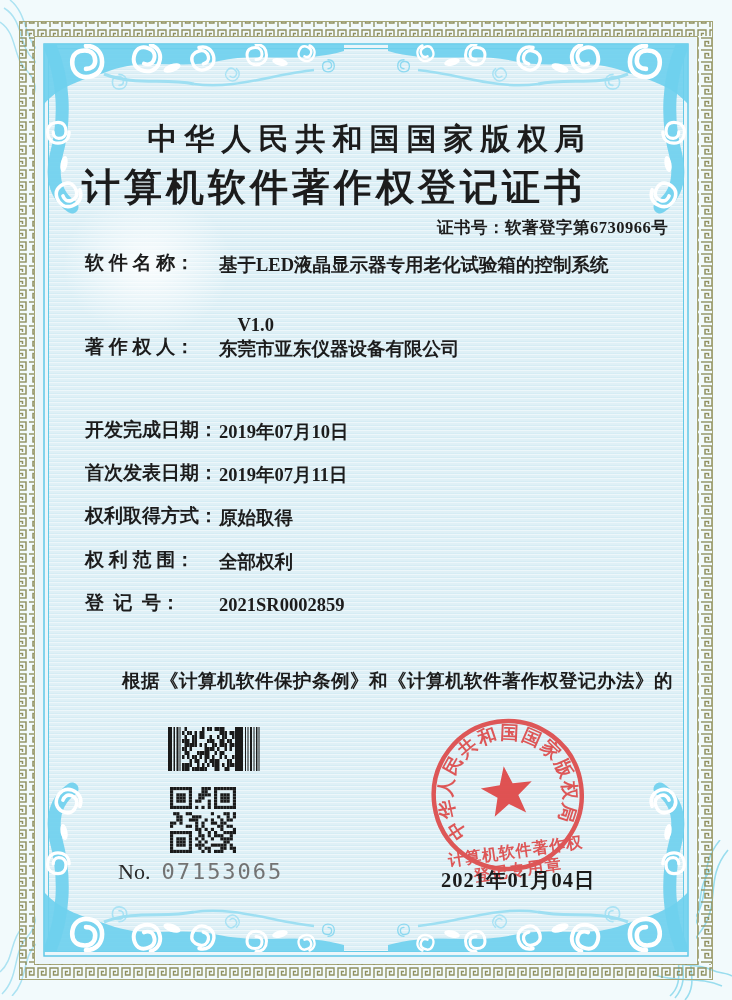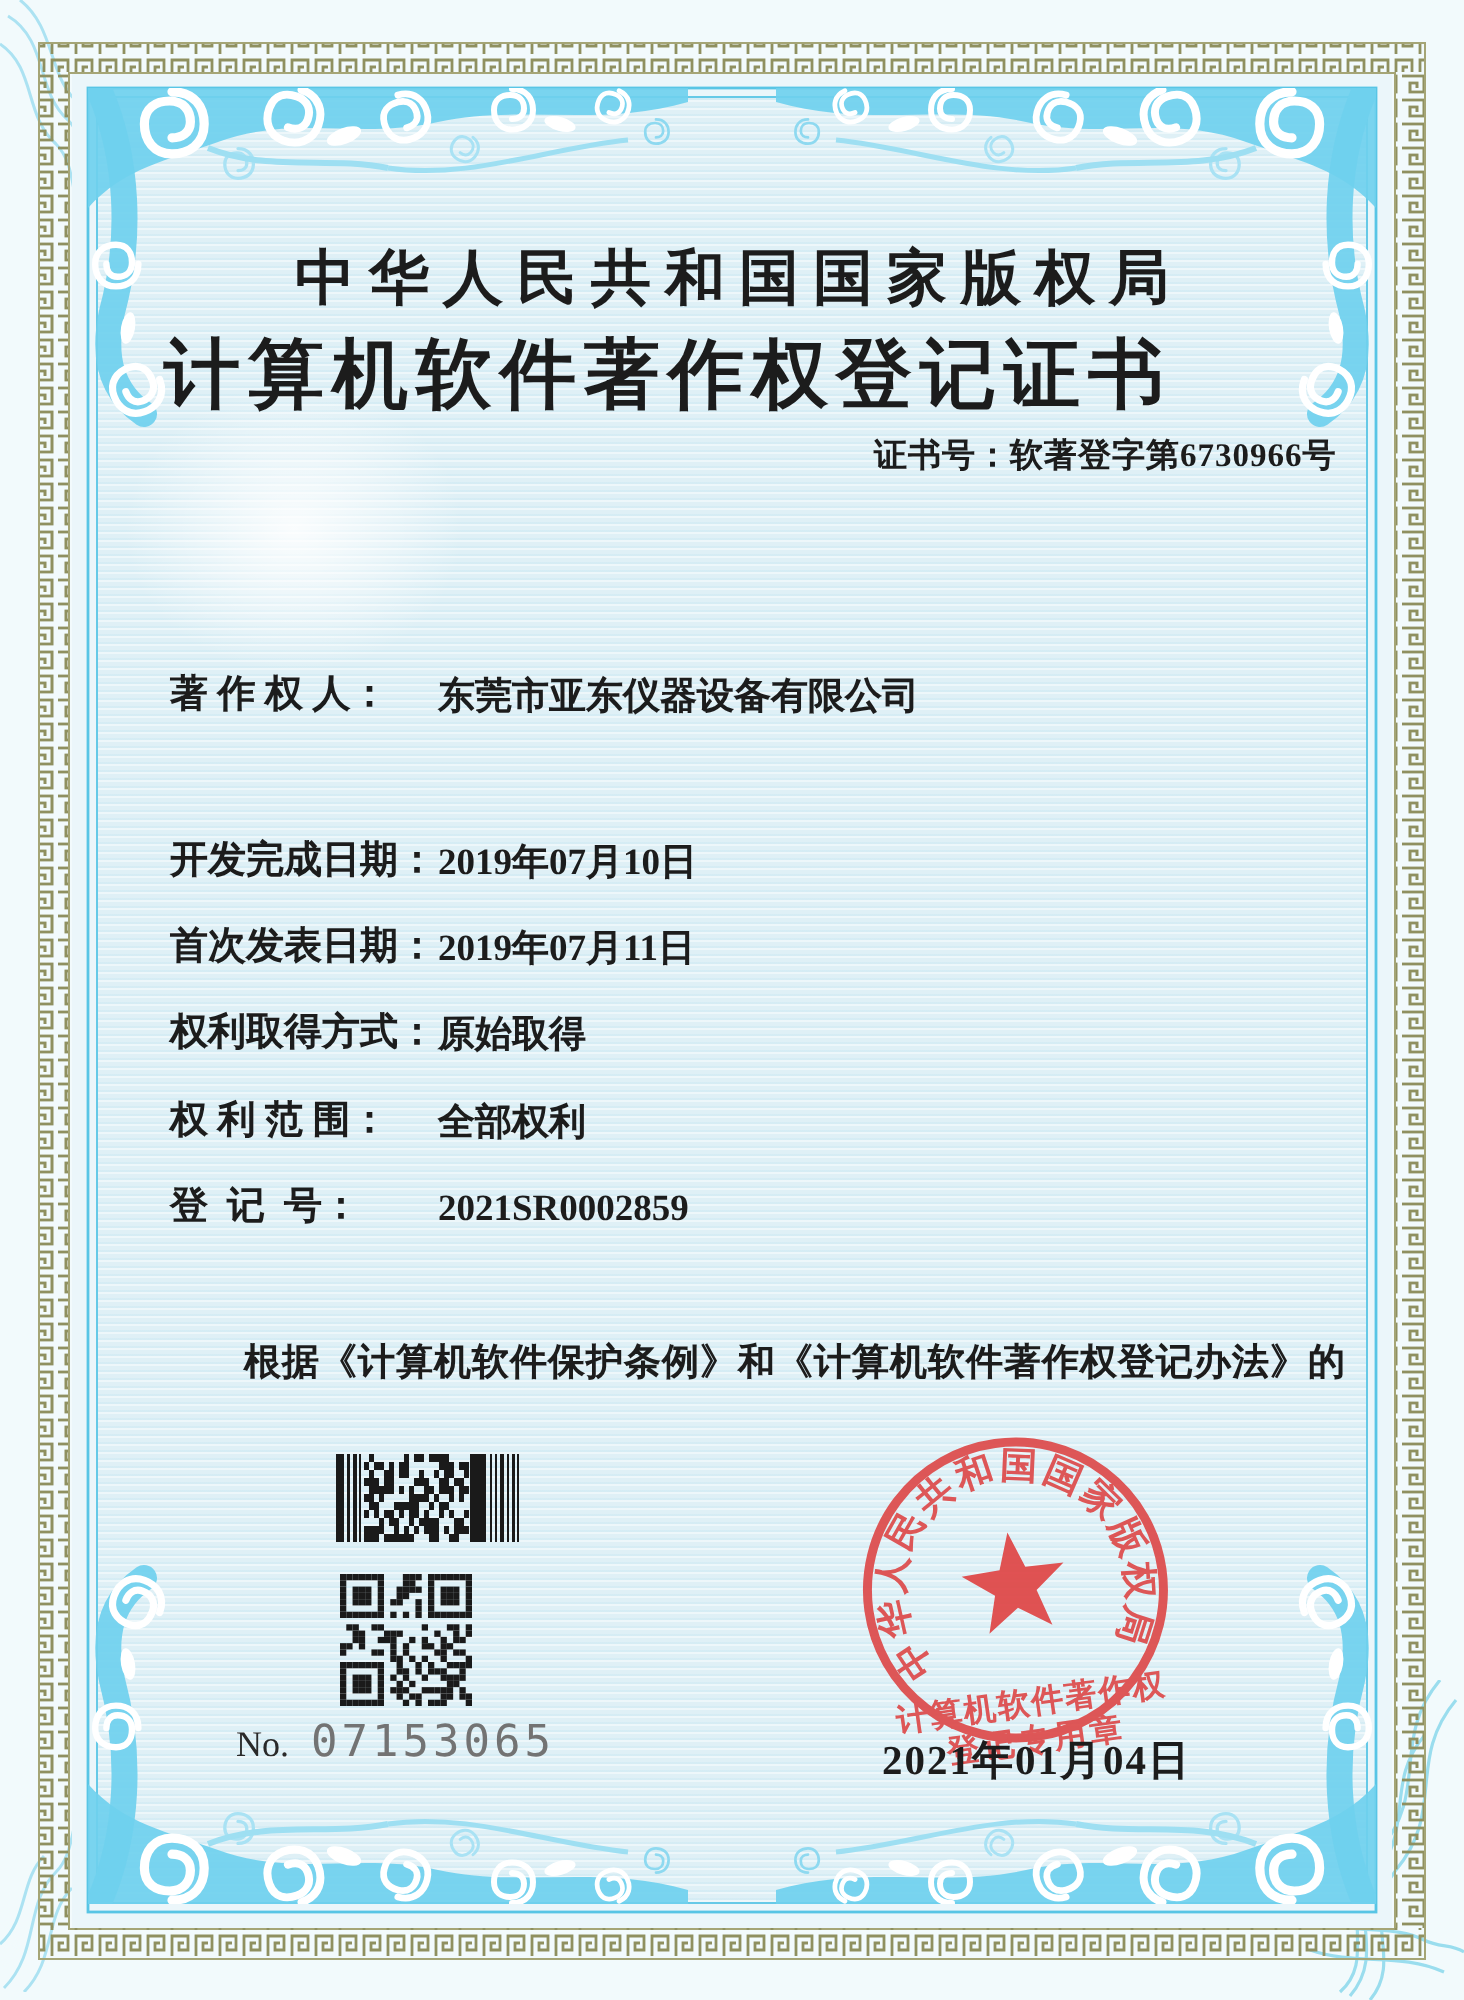--- a/index.html
+++ b/index.html
@@ -36,21 +36,21 @@
   .row{position:absolute;left:85px;display:flex;font-weight:700;}
   .row .lbl{width:130px;font-size:19px;white-space:pre;flex:none;}
   .row .val{font-size:18.5px;margin-left:4px;line-height:30px;white-space:pre;}
   .r0{top:250px}.r1{top:334px}.r2{top:417px}.r3{top:460px}.r4{top:503px}.r5{top:547px}.r6{top:590px}
   .stmt{position:absolute;font-size:18.5px;font-weight:700;letter-spacing:.5px;white-space:pre;}
   .stmt1{left:122px;top:634px;margin-top:34px;}
   .stmt2{left:85px;top:678px;}
   .serial{
     position:absolute;left:118px;top:859px;display:flex;align-items:baseline;gap:11px;
   }
-  .serial .no{font-size:18px;color:#2a2a2a;}
+  .serial .no{font-size:22px;color:#2a2a2a;}
   .serial .num{font-family:"DejaVu Sans Mono",monospace;font-size:22px;letter-spacing:2px;color:#737373;}
   .issue-date{
     position:absolute;left:441px;top:866px;font-size:20.5px;font-weight:700;letter-spacing:1px;
   }
   .watermark{
     position:absolute;left:62px;top:192px;width:170px;height:145px;
     background:radial-gradient(closest-side,rgba(255,255,255,.85),rgba(255,255,255,.35) 60%,rgba(255,255,255,0));
     border-radius:20px;
   }
   .seal-wrap{position:absolute;left:418px;top:707px;width:180px;height:180px;transform:rotate(-8deg);opacity:.92;}
@@ -151,20 +151,25 @@
 
   <div class="watermark"></div>
 
   <div class="issuer">中华人民共和国国家版权局</div>
   <div class="cert-title">计算机软件著作权登记证书</div>
   <div class="certno-line">
     <span>证书号：</span>
     <span>软著登字第6730966号</span>
   </div>
 
+  <div class="row r0">
+    <span class="lbl">软 件 名 称：</span>
+    <span class="val"><span>基于LED液晶显示器专用老化试验箱的控制系统</span><br>
+    <span>V1.0</span></span>
+  </div>
   <div class="row r1">
     <span class="lbl">著 作 权 人：</span>
     <span class="val">东莞市亚东仪器设备有限公司</span>
   </div>
   <div class="row r2">
     <span class="lbl">开发完成日期：</span>
     <span class="val">2019年07月10日</span>
   </div>
   <div class="row r3">
     <span class="lbl">首次发表日期：</span>

